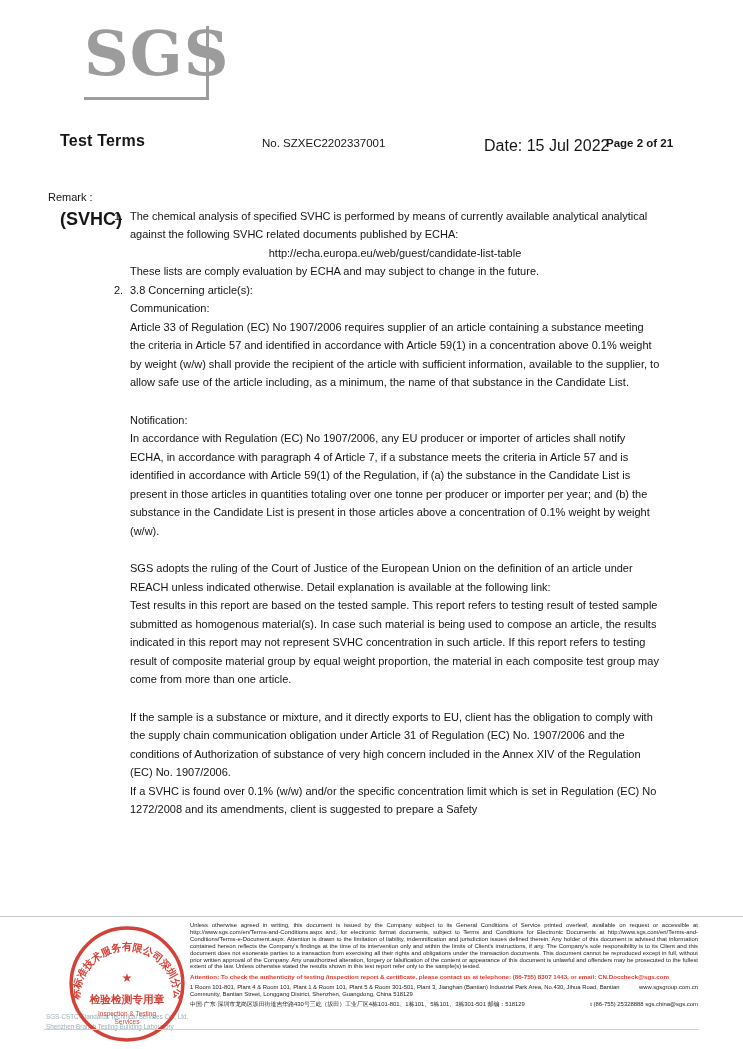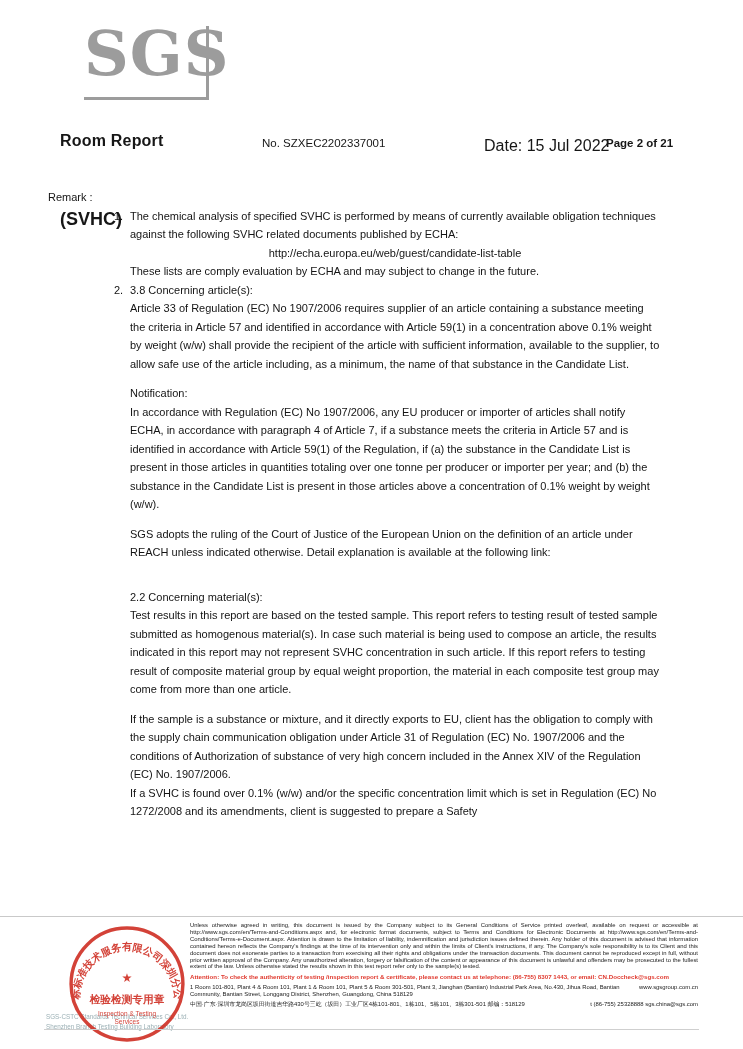--- a/index.html
+++ b/index.html
@@ -17,21 +17,21 @@
   .doc-subtitle{position:absolute;left:60px;top:161px;font-size:18px;font-weight:700;margin-top:48px;}
   .report-no{position:absolute;left:262px;top:137px;font-size:11.5px;}
   .report-date{position:absolute;left:452px;top:137px;font-size:16px;padding-left:32px;}
   .report-page{position:absolute;left:606px;top:137px;font-size:11.5px;font-weight:bold;}
 
   
   .docbody{position:absolute;left:48px;top:188px;width:650px;font-size:11px;line-height:18.5px;color:#141414;}
   .list-item{display:flex;margin-left:66px;}
   .num{width:16px;flex:none;}
   .content{width:530px;}
-  .gap{margin-top:11px;}
+  .gap{margin-top:19px;}
   .gap-lg{margin-top:26px;}
   .break{word-break:break-all;text-align:center;}
 
   
   .footer{position:absolute;left:0;top:916px;width:743px;height:133px;border-top:1px solid #c9c9c9;}
   .fine{position:absolute;left:190px;top:5px;width:508px;}
   .disclaimer{font-size:5.9px;line-height:6.9px;color:#222;text-align:justify;margin:0;}
   .attention{margin:3px 0 0 0;font-size:6.2px;line-height:7.4px;color:#e03a2f;font-weight:700;}
   .addr{margin-top:3px;display:flex;justify-content:space-between;gap:8px;font-size:5.9px;line-height:7px;color:#222;}
   .addr .left{flex:1;}
@@ -44,47 +44,47 @@
 </style>
 </head>
 <body>
 
 <div class="page">
 
   <div class="logo-text">SGS</div>
   <div class="logo-vline"></div>
   <div class="logo-hline"></div>
 
-  <div class="doc-title">Room Report</div>
+  <div class="doc-title">Test Terms</div>
   <div class="doc-subtitle">(SVHC)</div>
   <div class="report-no">No. SZXEC2202337001</div>
   <div class="report-date">Date: 15 Jul 2022</div>
   <div class="report-page">Page 2 of 21</div>
 
   <div class="docbody">
     <div>Remark :</div>
 
     <div class="list-item">
       <span class="num">1.</span>
       <div class="content">
-        <div>The chemical analysis of specified SVHC is performed by means of currently available obligation techniques against the following SVHC related documents published by ECHA:</div>
+        <div>The chemical analysis of specified SVHC is performed by means of currently available analytical analytical against the following SVHC related documents published by ECHA:</div>
         <div class="break">http://echa.europa.eu/web/guest/candidate-list-table</div>
         <div>These lists are comply evaluation by ECHA and may subject to change in the future.</div>
       </div>
     </div>
 
     <div class="list-item">
       <span class="num">2.</span>
       <div class="content">
         <div>3.8 Concerning article(s):</div>
+        <div>Communication:</div>
         <div>Article 33 of Regulation (EC) No 1907/2006 requires supplier of an article containing a substance meeting the criteria in Article 57 and identified in accordance with Article 59(1) in a concentration above 0.1% weight by weight (w/w) shall provide the recipient of the article with sufficient information, available to the supplier, to allow safe use of the article including, as a minimum, the name of that substance in the Candidate List.</div>
         <div class="gap">Notification:</div>
         <div>In accordance with Regulation (EC) No 1907/2006, any EU producer or importer of articles shall notify ECHA, in accordance with paragraph 4 of Article 7, if a substance meets the criteria in Article 57 and is identified in accordance with Article 59(1) of the Regulation, if (a) the substance in the Candidate List is present in those articles in quantities totaling over one tonne per producer or importer per year; and (b) the substance in the Candidate List is present in those articles above a concentration of 0.1% weight by weight (w/w).</div>
         <div class="gap">SGS adopts the ruling of the Court of Justice of the European Union on the definition of an article under REACH unless indicated otherwise. Detail explanation is available at the following link:</div>
-        <div class="gap-lg">2.2 Concerning material(s):</div>
         <div>Test results in this report are based on the tested sample. This report refers to testing result of tested sample submitted as homogenous material(s). In case such material is being used to compose an article, the results indicated in this report may not represent SVHC concentration in such article. If this report refers to testing result of composite material group by equal weight proportion, the material in each composite test group may come from more than one article.</div>
         <div class="gap">If the sample is a substance or mixture, and it directly exports to EU, client has the obligation to comply with the supply chain communication obligation under Article 31 of Regulation (EC) No. 1907/2006 and the conditions of Authorization of substance of very high concern included in the Annex XIV of the Regulation (EC) No. 1907/2006.</div>
         <div>If a SVHC is found over 0.1% (w/w) and/or the specific concentration limit which is set in Regulation (EC) No 1272/2008 and its amendments, client is suggested to prepare a Safety</div>
       </div>
     </div>
   </div>
 
   <div class="footer">
 
     <div class="company1">SGS-CSTC Standards Technical Services Co., Ltd.</div>

